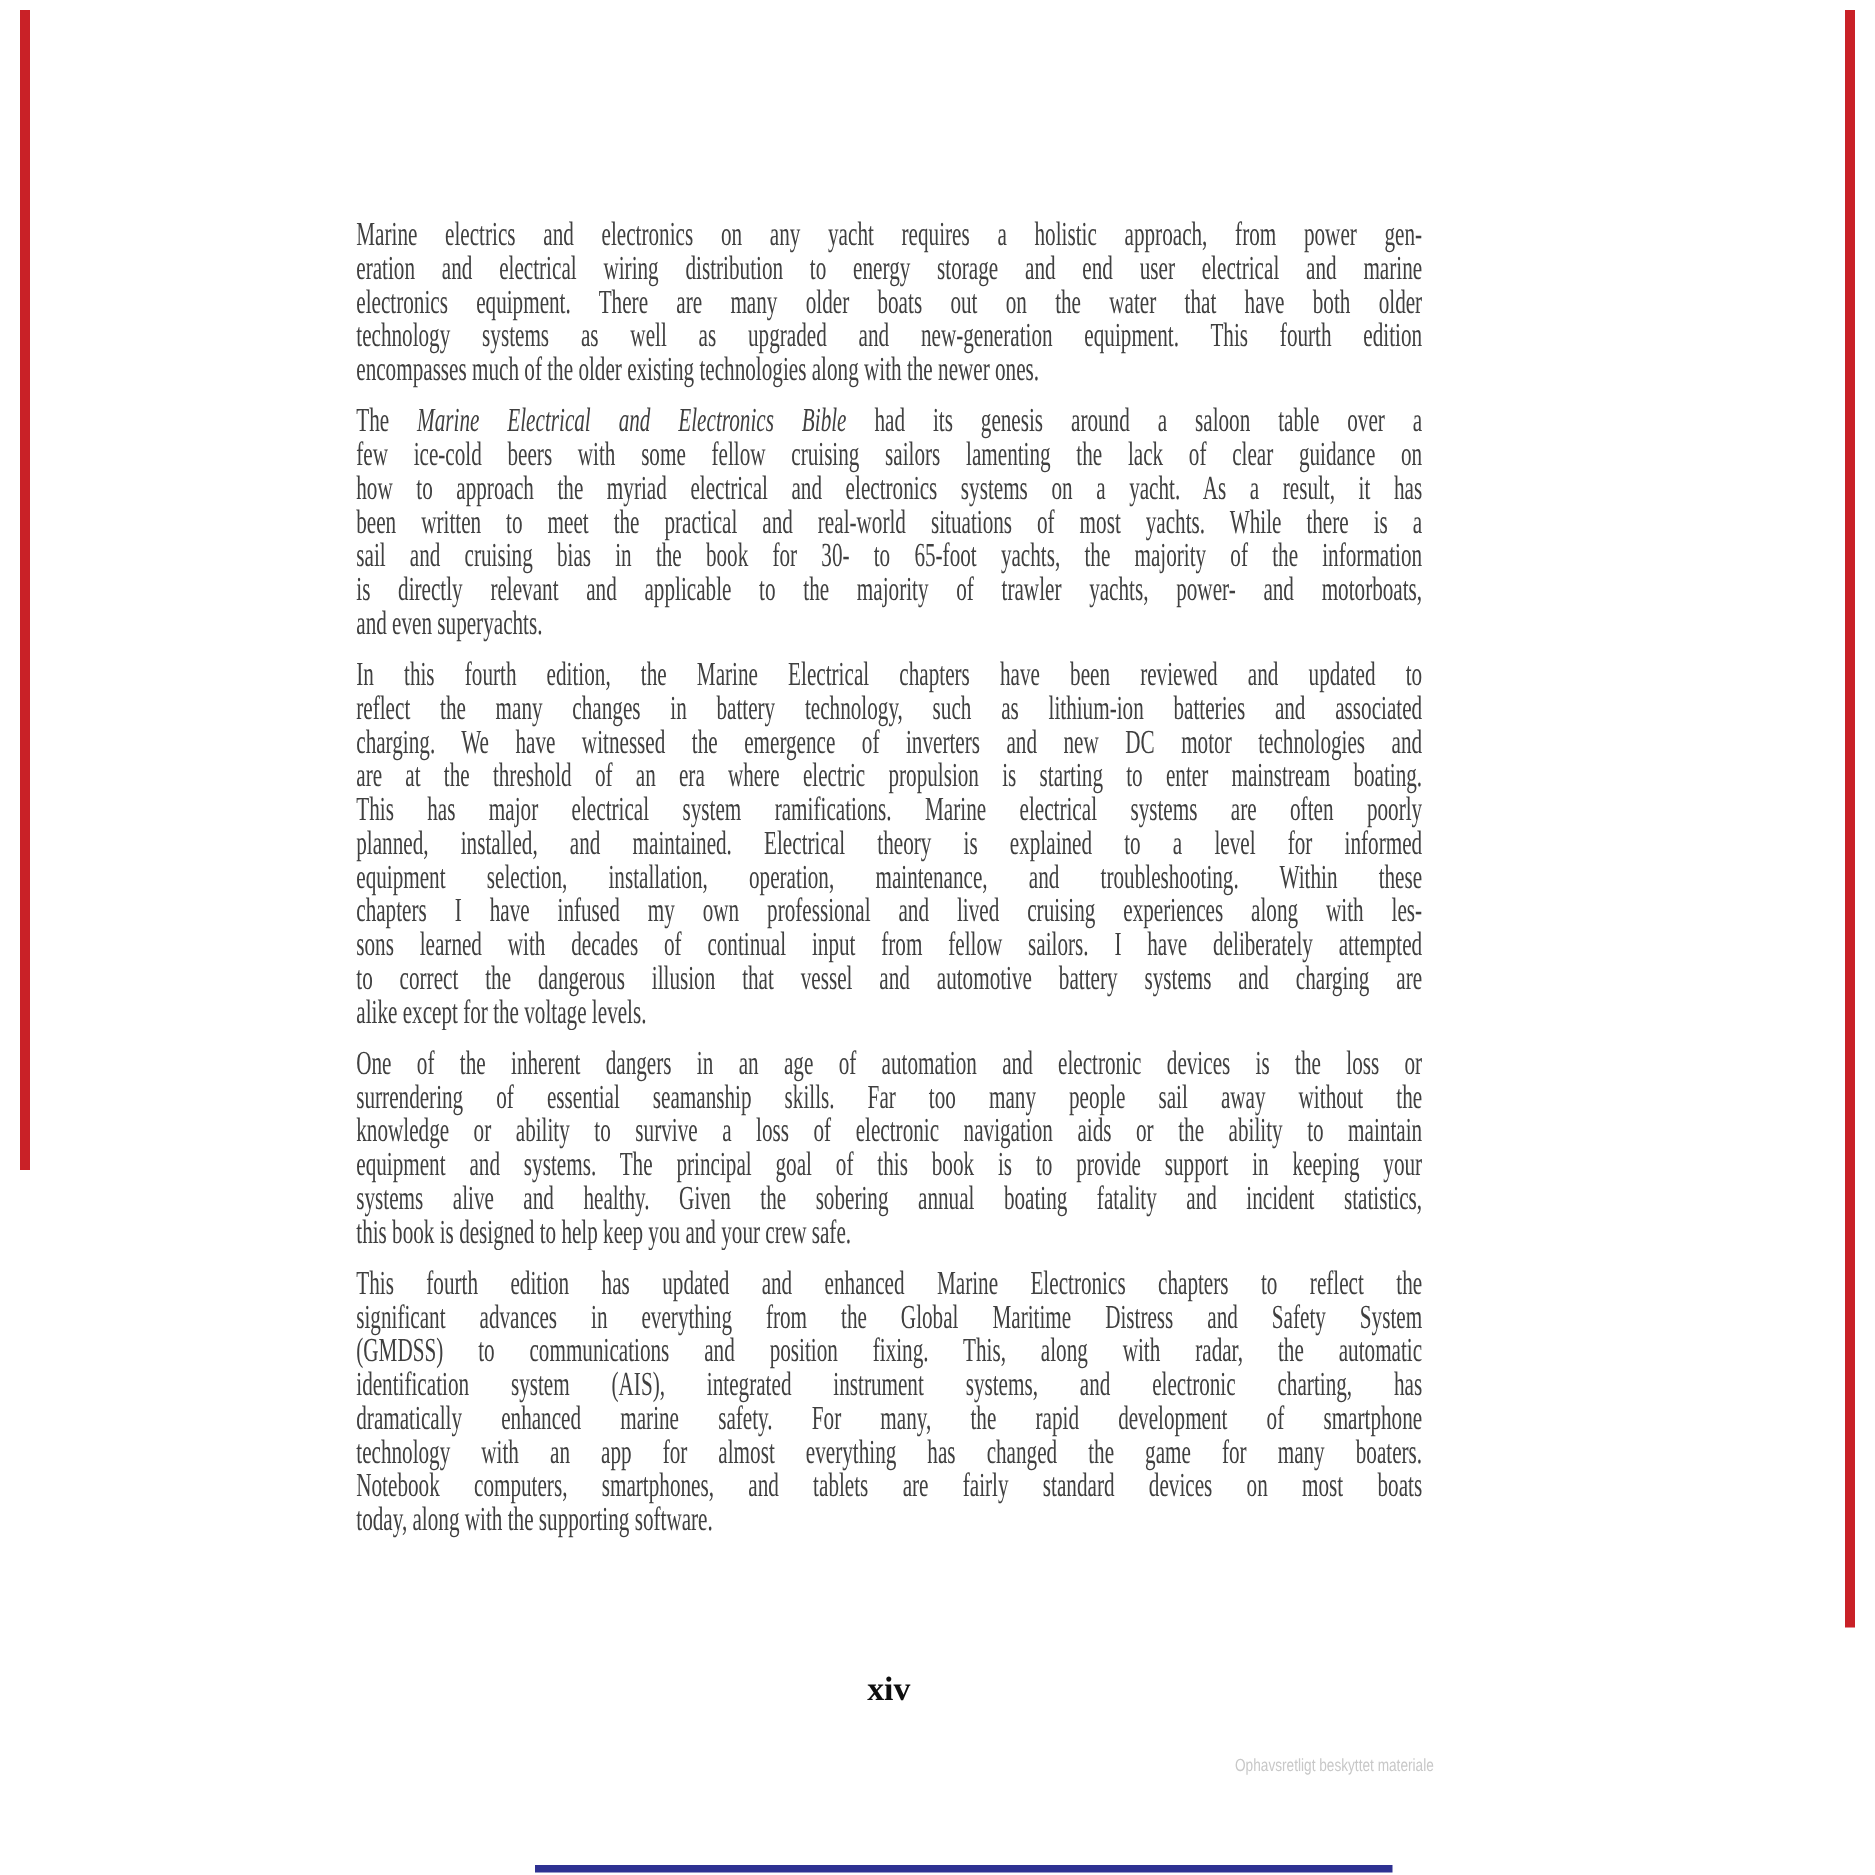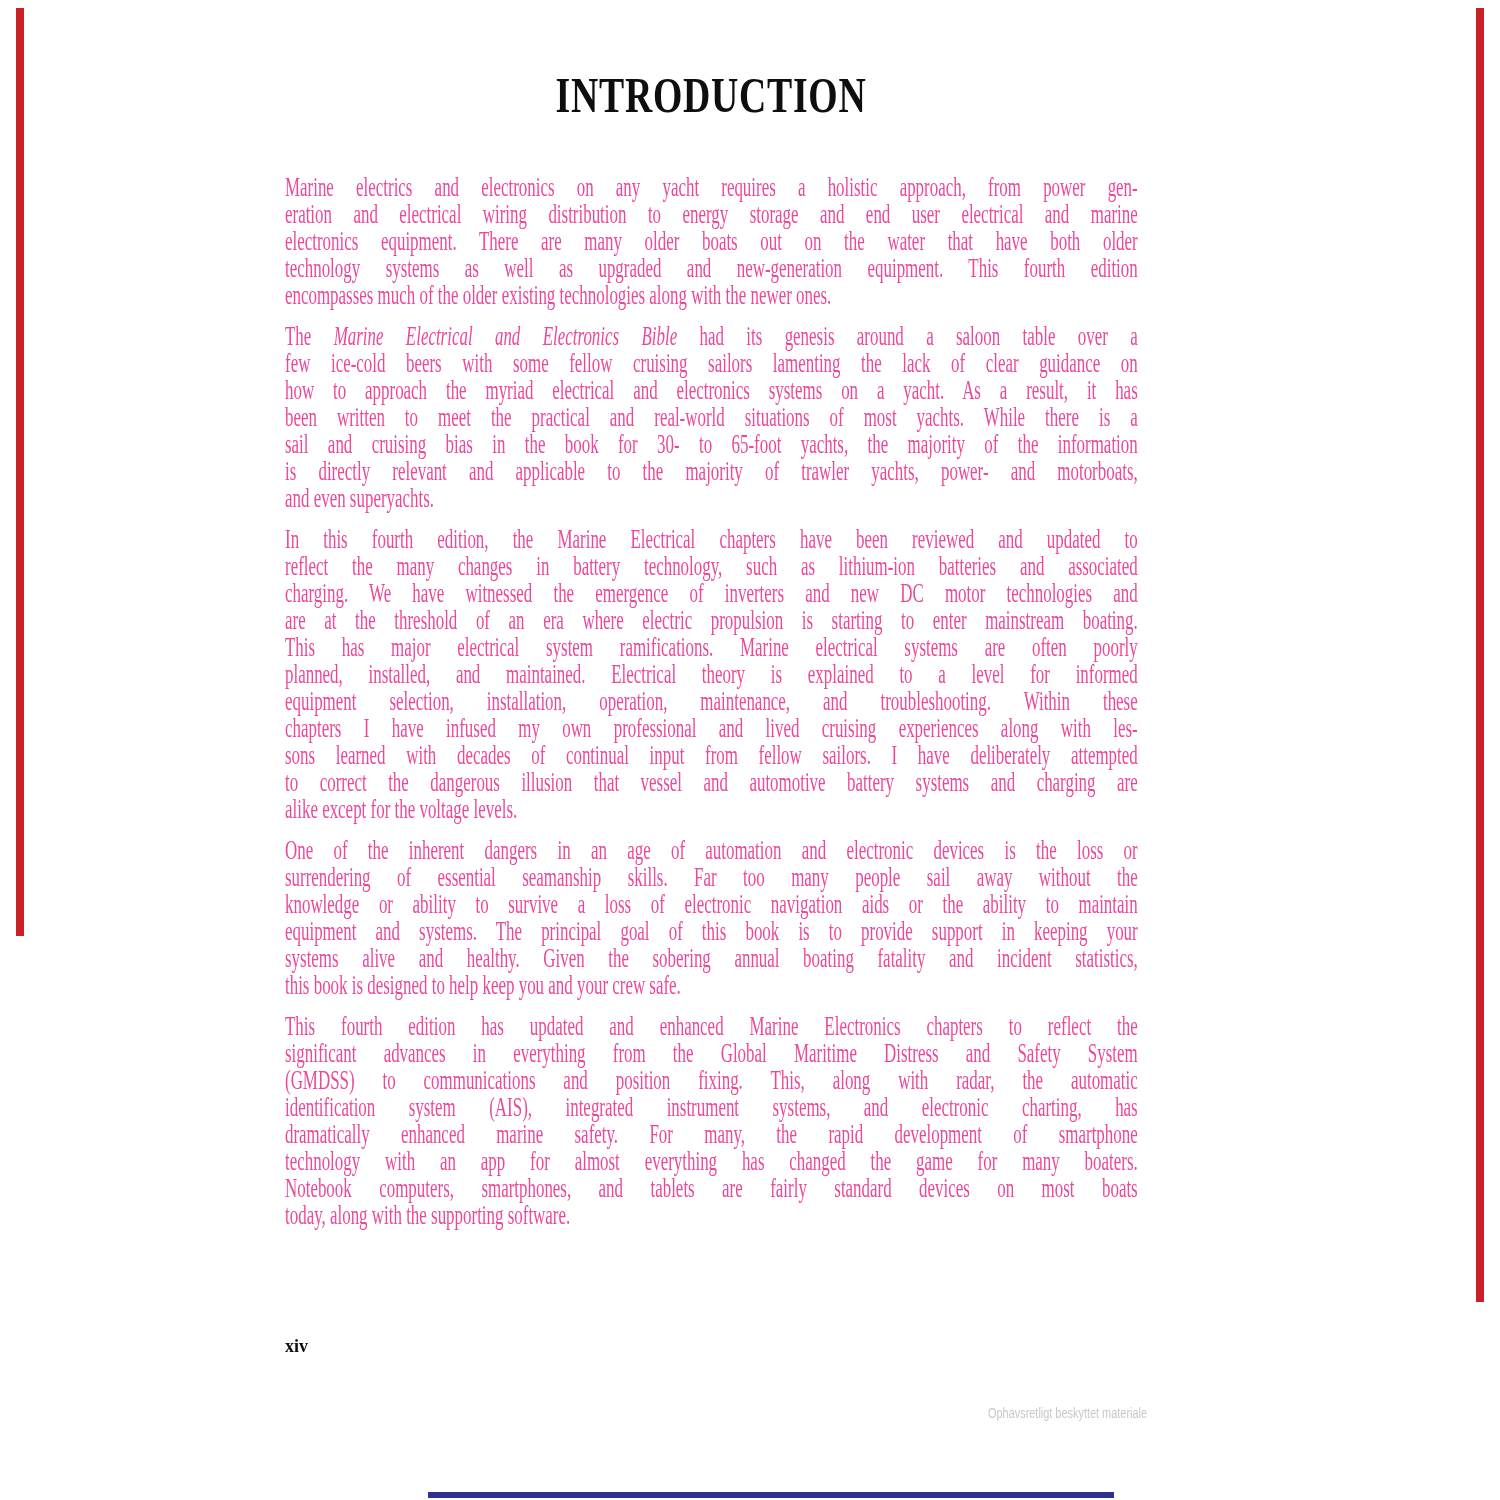--- a/index.html
+++ b/index.html
@@ -45,48 +45,45 @@
     transform-origin: 0 0;
     font-size: 27px;
     line-height: 27px;
   }
   .line { text-align: justify; text-align-last: justify; }
   .line.last { text-align-last: left; }
   .line i { font-style: italic; }
 
   .folio {
     position: absolute; left: 285px; top: 1336px; width: 852px;
-    text-align: left;
+    text-align: center;
     font-weight: 700;
-    font-size: 18px;
+    font-size: 27px;
     color: #0e0e0e;
   }
   .watermark { position: absolute; left: 988px; top: 1404px; }
   .wm-inner {
     display: inline-block;
     font-family: "Liberation Sans", sans-serif;
     font-size: 14px;
     transform: scaleX(0.78);
     transform-origin: 0 0;
     white-space: nowrap;
   }
 </style>
 </head>
 <body>
 
 <div class="page">
   <div class="edge edge-left" style="background: rgb(201, 33, 39);"></div>
   <div class="edge edge-right" style="background: rgb(201, 33, 39);"></div>
   <div class="edge edge-bottom" style="background: rgb(46, 49, 146);"></div>
 
-  <div class="title-wrap">
-    <span class="title-text">INTRODUCTION</span>
-  </div>
 
-  <div class="text-block" id="paragraphs" style="color: #ec4899;">
+  <div class="text-block" id="paragraphs" style="color: #404040;">
       <div class="para">
         <div class="para-inner">
           <div class="line"><span>Marine electrics and electronics on any yacht requires a holistic approach, from power gen-</span></div>
           <div class="line"><span>eration and electrical wiring distribution to energy storage and end user electrical and marine</span></div>
           <div class="line"><span>electronics equipment. There are many older boats out on the water that have both older</span></div>
           <div class="line"><span>technology systems as well as upgraded and new-generation equipment. This fourth edition</span></div>
           <div class="line last"><span>encompasses much of the older existing technologies along with the newer ones.</span></div>
         </div>
       </div>
       <div class="para">

